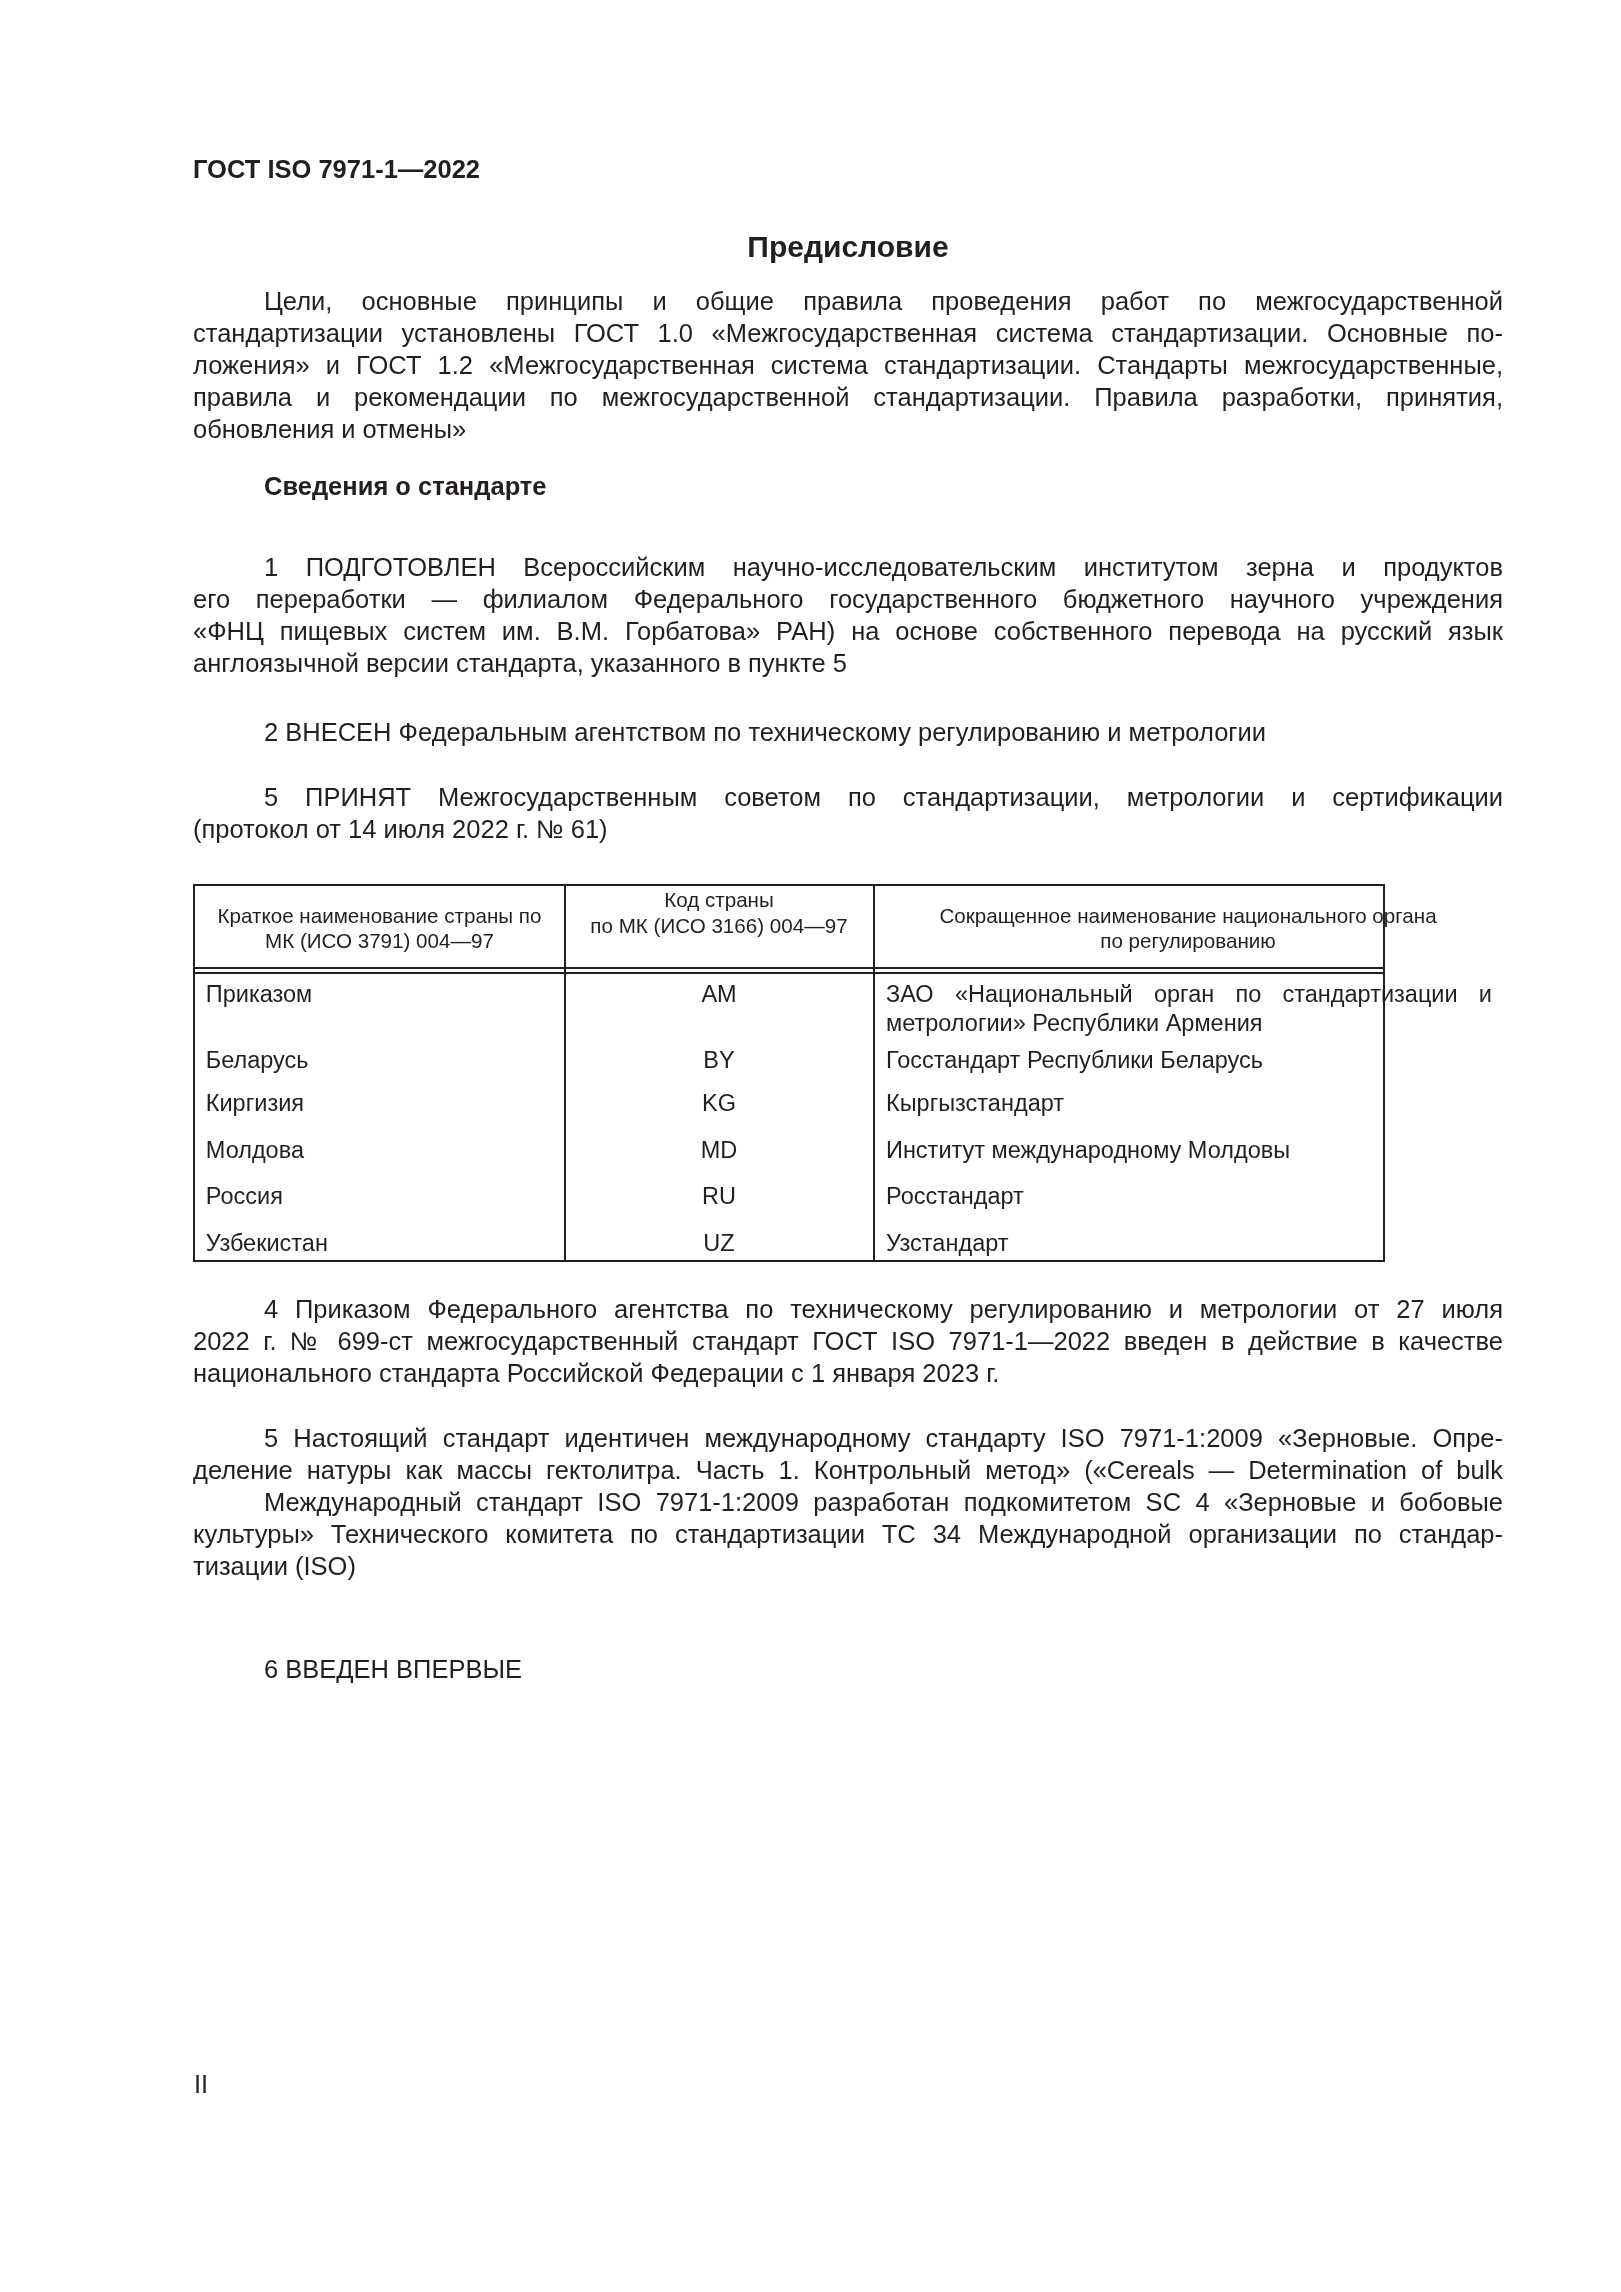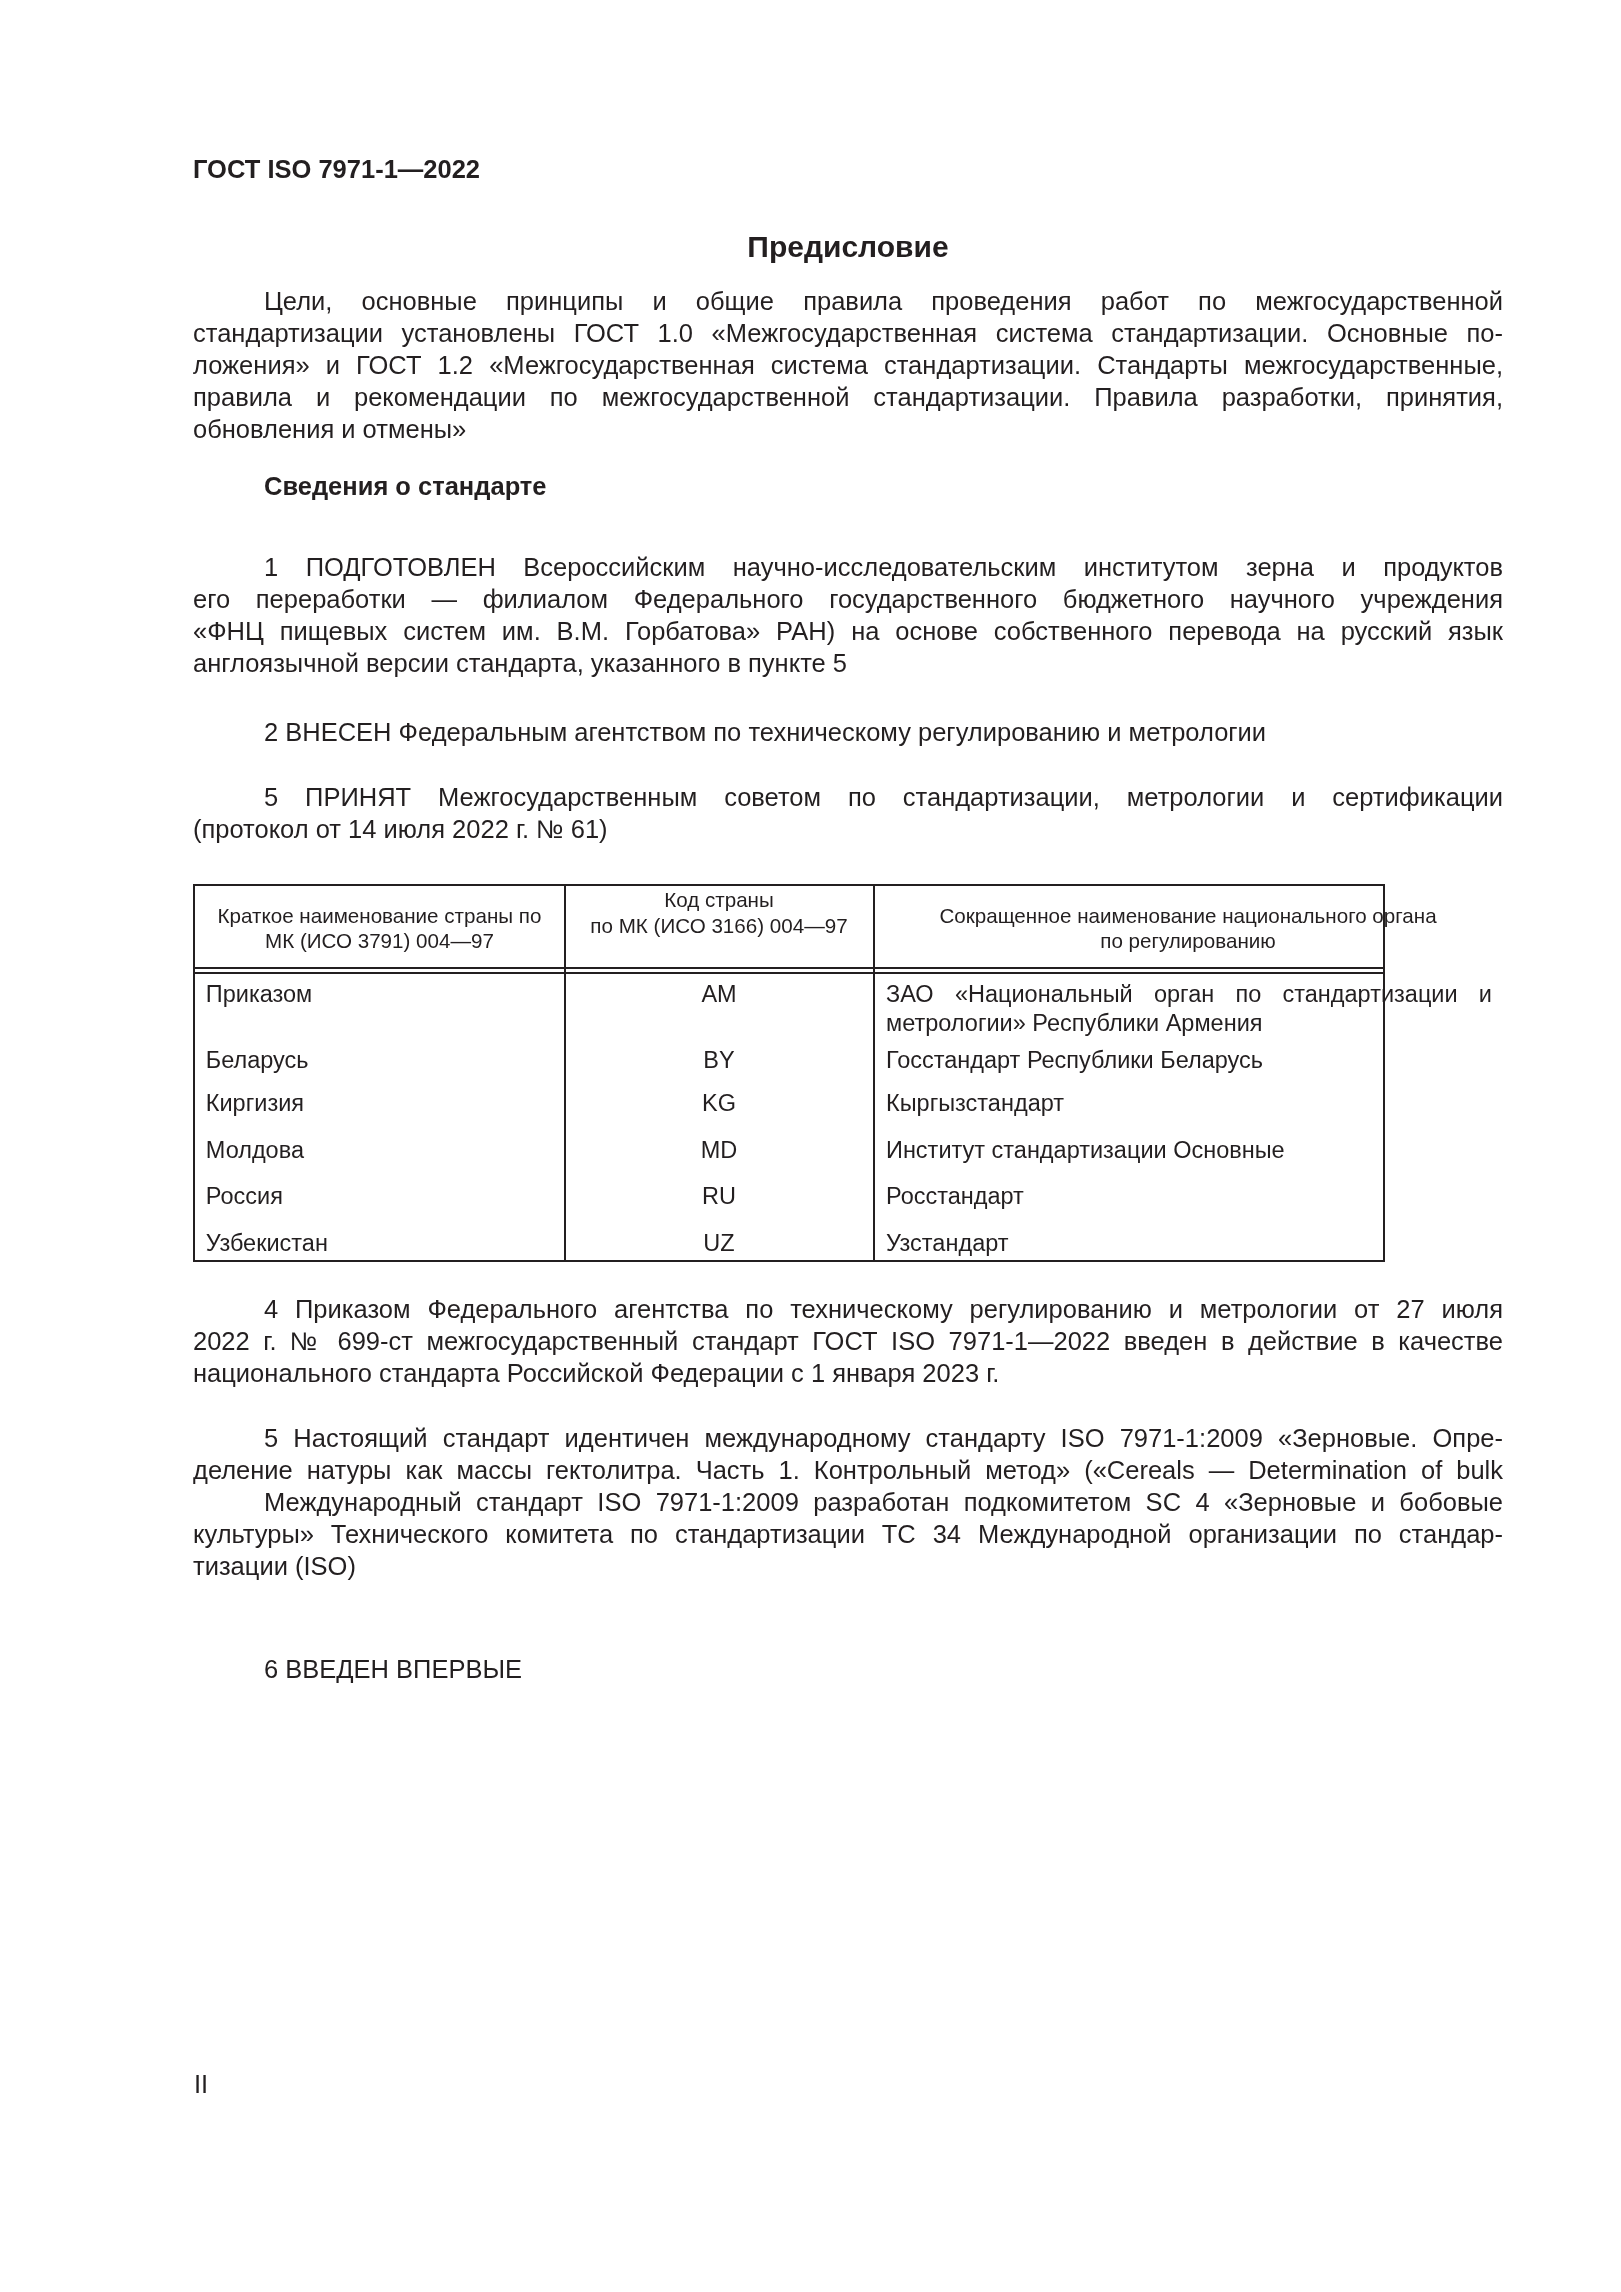--- a/index.html
+++ b/index.html
@@ -109,21 +109,21 @@
   <div class="td" style="left:10.8px; top:160px;">Беларусь</div>
   <div class="td center" style="left:370px; width:308px; top:160px;">BY</div>
   <div class="td" style="left:691px; top:160px;">Госстандарт Республики Беларусь</div>
 
   <div class="td" style="left:10.8px; top:203px;">Киргизия</div>
   <div class="td center" style="left:370px; width:308px; top:203px;">KG</div>
   <div class="td" style="left:691px; top:203px;">Кыргызстандарт</div>
 
   <div class="td" style="left:10.8px; top:250px;">Молдова</div>
   <div class="td center" style="left:370px; width:308px; top:250px;">MD</div>
-  <div class="td" style="left:691px; top:250px;">Институт стандартизации Основные</div>
+  <div class="td" style="left:691px; top:250px;">Институт международному Молдовы</div>
 
   <div class="td" style="left:10.8px; top:296px;">Россия</div>
   <div class="td center" style="left:370px; width:308px; top:296px;">RU</div>
   <div class="td" style="left:691px; top:296px;">Росстандарт</div>
 
   <div class="td" style="left:10.8px; top:343px;">Узбекистан</div>
   <div class="td center" style="left:370px; width:308px; top:343px;">UZ</div>
   <div class="td" style="left:691px; top:343px;">Узстандарт</div>
 </div>
 

